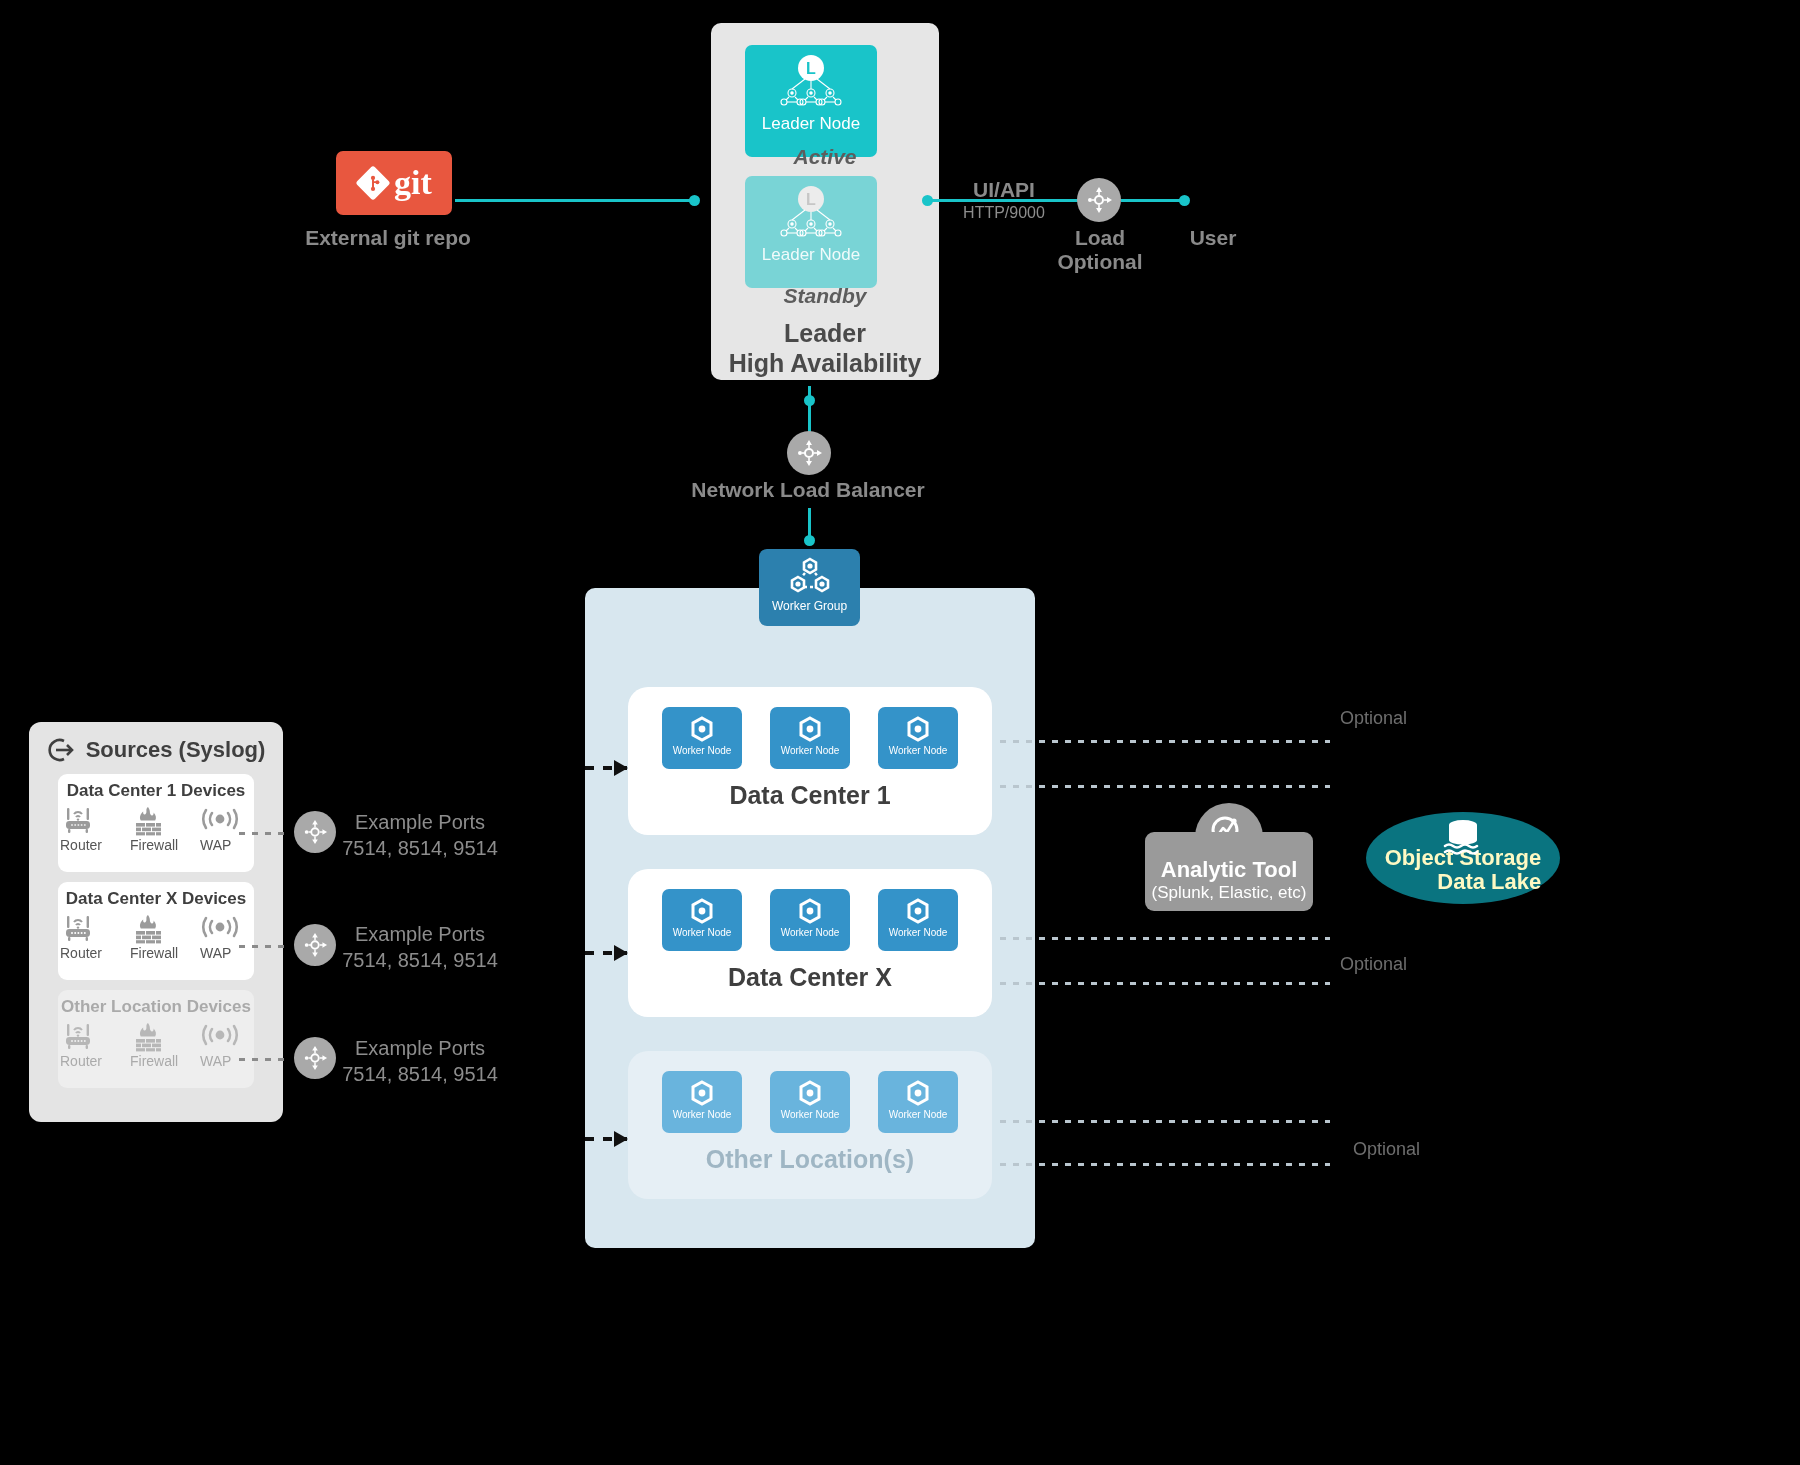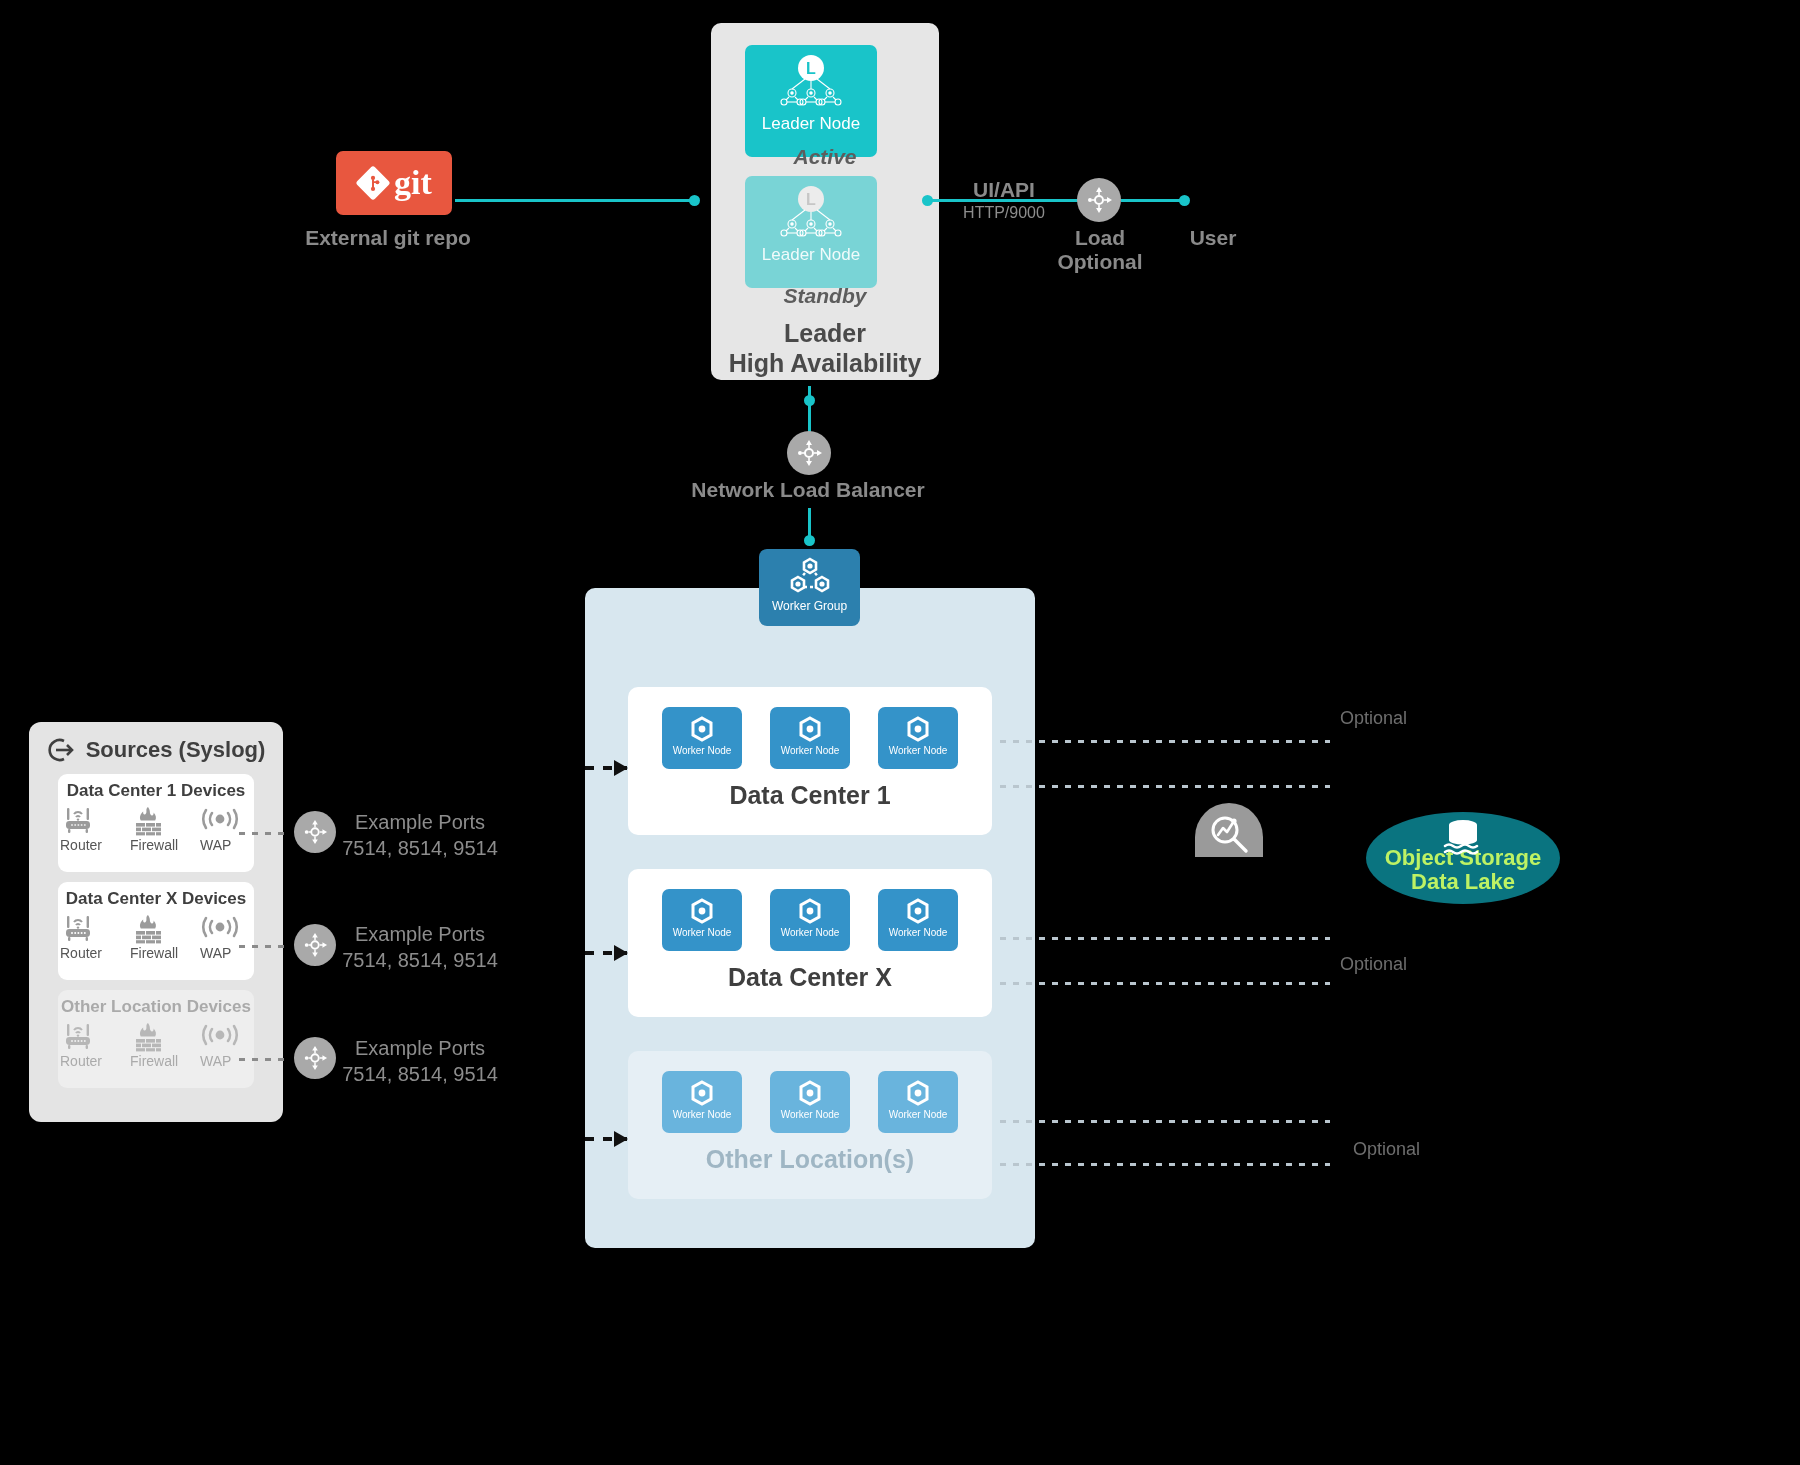--- a/index.html
+++ b/index.html
@@ -69,21 +69,21 @@
     width:101px; height:77px; border-radius:8px; background:#2c80ae;
     display:flex; flex-direction:column; align-items:center; justify-content:flex-start;
     padding-top:7px;
   }
   .wg-tile .cap { color:#fff; font-size:12px; margin-top:1px; }
 
   .syslog-panel {
     width:450px; height:660px; border-radius:10px; background:#d8e7ef;
   }
   .dc-card {
-    background:#fff; border-radius:10px; width:364px; height:148px;
+    background:#fff; border-radius:20px; width:364px; height:148px;
     display:flex; flex-direction:column; align-items:center;
   }
   .dc-card.faded { background:#e6eff5; }
   .dc-row { display:flex; gap:28px; margin-top:20px; }
   .worker-node {
     width:80px; height:62px; border-radius:7px; background:#3493c9;
     display:flex; flex-direction:column; align-items:center; justify-content:flex-start;
     padding-top:7px;
   }
   .worker-node.faded { background:#69b4dd; }
@@ -124,21 +124,21 @@
     padding-bottom:8px;
   }
   .analytic-t1 { color:#fff; font-size:22px; font-weight:700; }
   .analytic-t2 { color:#fff; font-size:17px; }
 
   .storage-oval {
     width:194px; height:92px; border-radius:50%; background:#0a7480;
     display:flex; flex-direction:column; align-items:center; justify-content:flex-end;
     padding-bottom:9px;
   }
-  .storage-t { color:#bef264; font-size:22px; font-weight:700; line-height:1.12; text-align:center; }
+  .storage-t { color:#fef9c3; font-size:22px; font-weight:700; line-height:1.12; text-align:right; }
 
   .optional-lbl { color:#6e6e6e; font-size:18px; }
 
   
   .dots-h {
     height:3px;
     background-image: linear-gradient(to right,#8b8b8b 0 6px, transparent 6px 13px);
     background-size: 13px 3px; background-repeat: repeat-x;
   }
   .dots-h.light {
@@ -677,20 +677,24 @@
   <div class="abs optional-lbl" style="left:1353px; top:1139px;">Optional</div>
 
   <div class="abs analytic-wrap" style="left:1145px; top:791px;">
     <div class="analytic-bump"></div>
     <svg class="abs" style="left:50%; transform:translateX(-50%); top:10px;" width="44" height="42" viewBox="0 0 44 42">
       <circle cx="18" cy="17" r="12" fill="none" stroke="#fff" stroke-width="3"></circle>
       <line x1="27" y1="26" x2="39" y2="38" stroke="#fff" stroke-width="3.4" stroke-linecap="round"></line>
       <polyline points="11,22 16,15 20,19 27,8" fill="none" stroke="#fff" stroke-width="2.6" stroke-linecap="round" stroke-linejoin="round"></polyline>
       <circle cx="27" cy="8" r="2.6" fill="#fff"></circle>
     </svg>
+    <div class="analytic-body">
+      <div class="analytic-t1">Analytic Tool</div>
+      <div class="analytic-t2">(Splunk, Elastic, etc)</div>
+    </div>
   </div>
 
   <div class="abs storage-oval" style="left:1366px; top:812px;">
     <svg class="abs" style="left:50%; transform:translateX(-50%); top:6px;" width="56" height="40" viewBox="0 0 56 40">
       <ellipse cx="28" cy="7" rx="14" ry="5" fill="#fff"></ellipse>
       <rect x="14" y="7" width="28" height="9" fill="#fff"></rect>
       <ellipse cx="28" cy="16" rx="14" ry="5" fill="#fff"></ellipse>
       <rect x="14" y="16" width="28" height="6" fill="#fff"></rect>
       <ellipse cx="28" cy="22" rx="14" ry="4.6" fill="#fff"></ellipse>
       <g fill="none" stroke="#fff" stroke-width="2.6" stroke-linecap="round">

